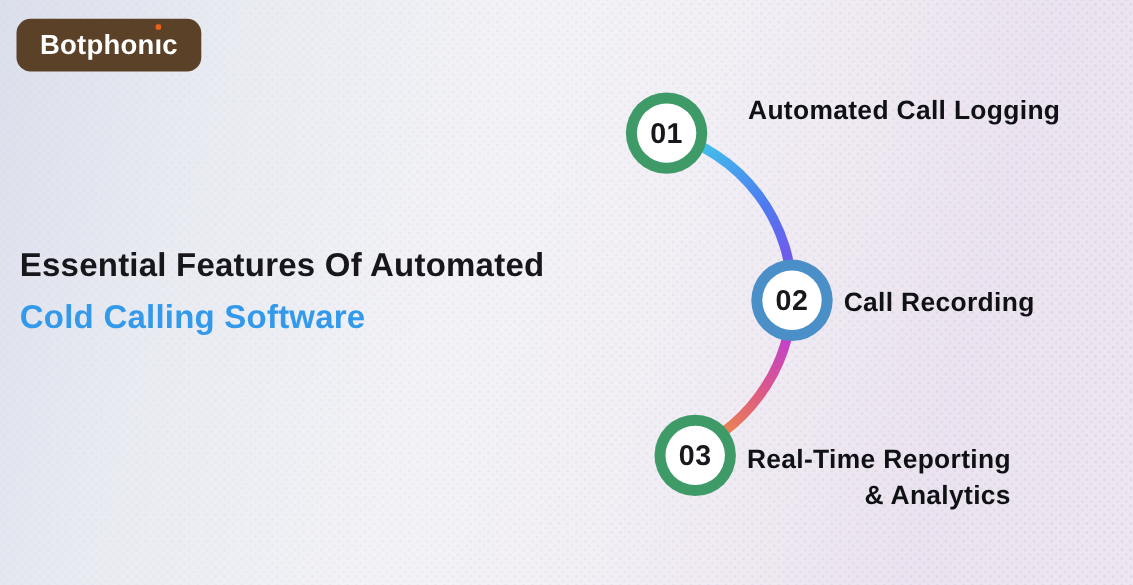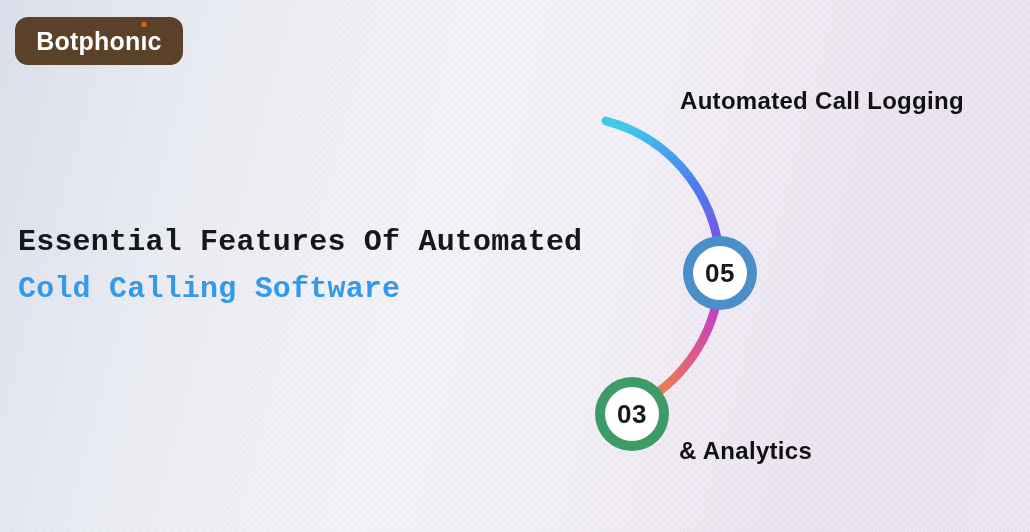--- a/index.html
+++ b/index.html
@@ -51,21 +51,21 @@
   .brand-i::after {
     content: "";
     position: absolute;
     top: -7px; left: 50%; transform: translateX(-50%);
     width: 5px; height: 5px;
     background: #E8611C;
     border-radius: 1.5px;
   }
 
   
-  .title { position: absolute; left: 18px; top: 224px; z-index: 2; font-family: Liberation Mono, monospace; }
+  .title { position: absolute; left: 18px; top: 224px; z-index: 2; }
   .title .t1 {
     font-size: 30px; font-weight: 700; color: #17171B;
     line-height: 36px; letter-spacing: 0.2px; white-space: nowrap;
   }
   .title .t2 {
     margin-top: 11px;
     font-size: 30px; font-weight: 700; color: #3399EB;
     line-height: 36px; letter-spacing: 0.2px; white-space: nowrap;
   }
 
@@ -133,31 +133,37 @@
 
   <div class="logo">
     <span class="brand"><span>Botphon</span><span class="brand-i">ı</span><span>c</span></span>
   </div>
 
   <div class="title">
     <div class="t1">Essential Features Of Automated</div>
     <div class="t2">Cold Calling Software</div>
   </div>
 
+  <div class="node n1 ring-green">
+    <div class="node-inner">
+      <span class="num">01</span>
+    </div>
+  </div>
   <div class="feature-label l1">Automated Call Logging</div>
 
   <div class="node n2 ring-blue">
     <div class="node-inner">
-      <span class="num">05</span>
+      <span class="num">02</span>
     </div>
   </div>
+  <div class="feature-label l2">Call Recording</div>
 
   <div class="node n3 ring-green">
     <div class="node-inner">
       <span class="num">03</span>
     </div>
   </div>
   <div class="feature-label l3">
-    <br>
+    <span>Real-Time Reporting</span><br>
     <span>&amp; Analytics</span>
   </div>
 
 </div>
 
 </body></html>

